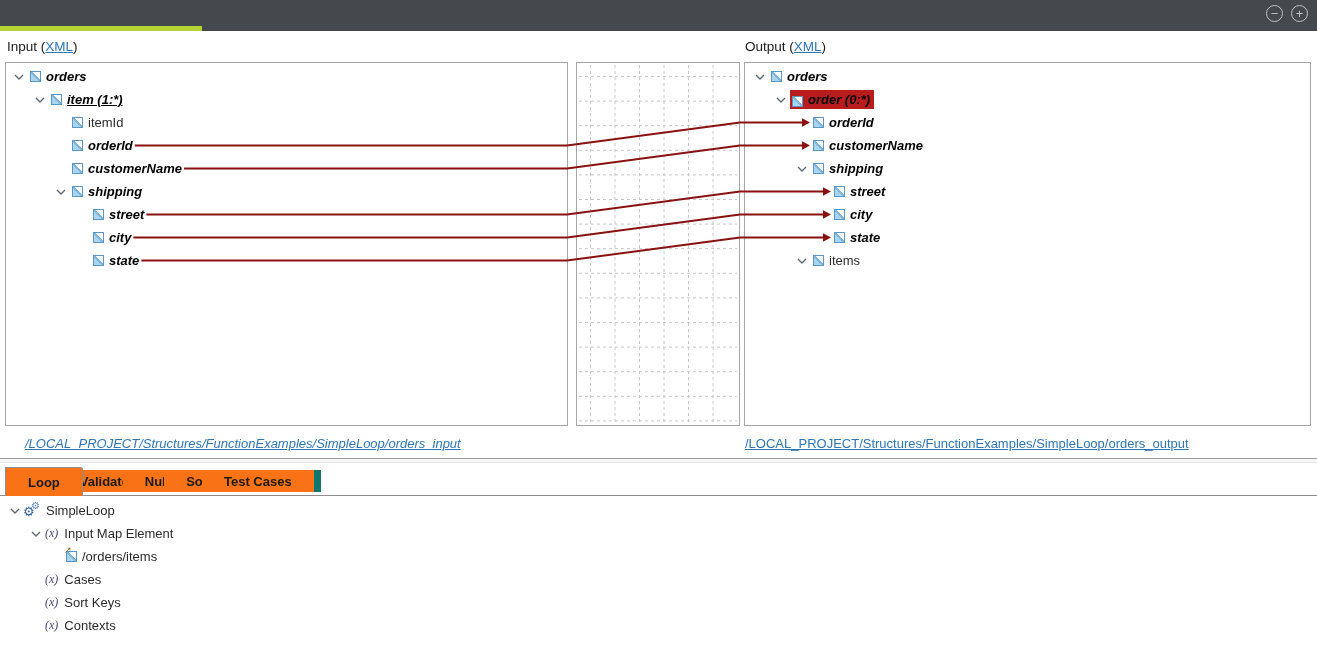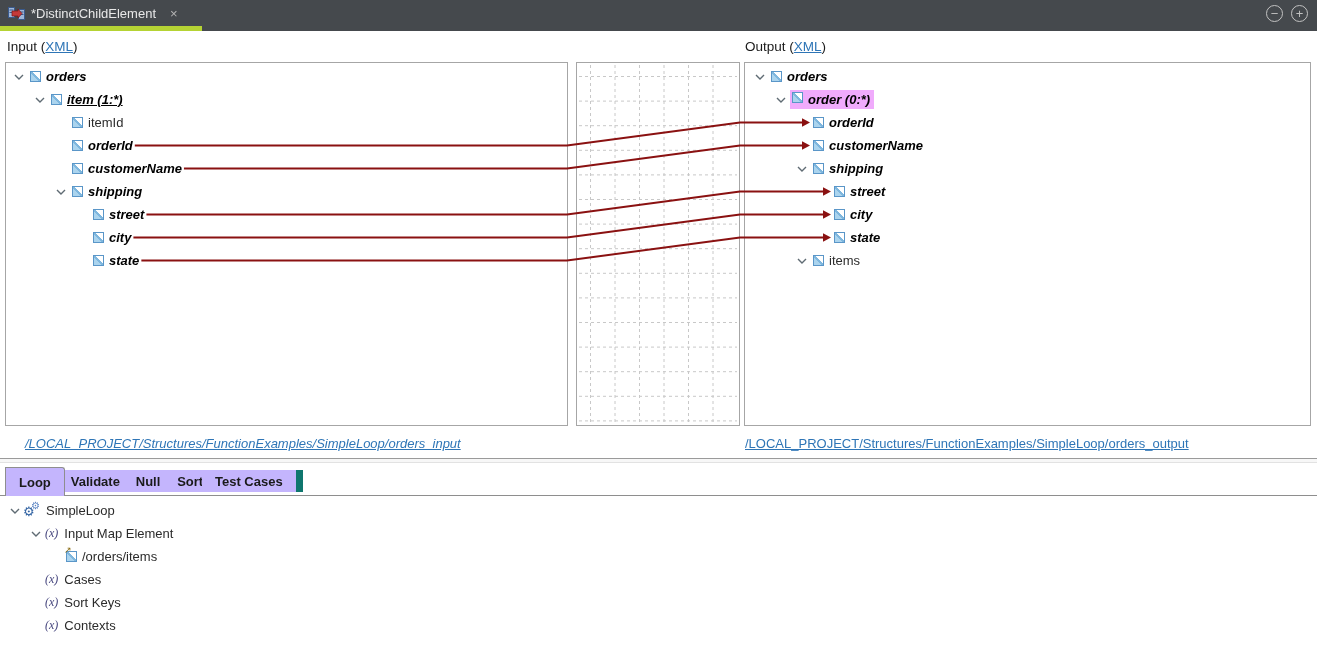--- a/index.html
+++ b/index.html
@@ -37,21 +37,21 @@
 
   
   .tree { padding-top:2px; }
   .trow { height:23px; display:flex; align-items:center; white-space:nowrap; cursor:default; }
   .chev { width:18px; display:inline-flex; justify-content:center; align-items:center; flex:none; }
   .el-icon { width:11px; height:11px; flex:none; margin-right:5px;
              border:1px solid #5a96c8;
              background:linear-gradient(45deg,#abd4ee 0 44%,#7fb7de 44% 56%,#ffffff 56% 100%); }
   .tlabel { font-size:13px; color:#2b2b2b; }
   .mapped > .tlabel, .mapped.tlabel { font-weight:700; font-style:italic; color:#000; }
-  .selwrap { display:inline-flex; align-items:flex-start; background:#f0abfc; padding:2px 4px 2px 2px; }
+  .selwrap { display:inline-flex; align-items:flex-end; background:#b91c1c; padding:2px 4px 2px 2px; }
   .nodewrap { display:inline-flex; align-items:center; padding:2px 4px 2px 2px; }
 
   
   .fx-icon { font-family:"Liberation Serif", serif; font-style:italic; font-size:12px;
              color:#46467e; margin-right:6px; flex:none; }
   .gears-icon { position:relative; width:17px; height:16px; margin-right:5px; flex:none; }
   .gears-icon .g1 { position:absolute; left:-1px; top:1px; font-size:13px; color:#3465a4; }
   .gears-icon .g2 { position:absolute; left:7px; top:-3px; font-size:10px; color:#5c85c4; }
   .elref { position:relative; }
   .elref .ref-arrow { position:absolute; left:-3px; top:-7px; font-size:9px; color:#8a6d14; }
@@ -62,47 +62,34 @@
   #output-path { left:745px; }
 
   
   .sash { position:absolute; left:0; top:458px; width:1317px; height:5px;
           border-top:1px solid #9a9a9a; border-bottom:1px solid #e2e2e2; background:#f7f7f7; }
 
   
   #btabs { position:absolute; left:0; top:467px; width:1317px; height:29px; }
   #btabs .line { position:absolute; left:0; bottom:0; width:1317px; height:1px; background:#8e8e8e; }
   .btab { position:absolute; top:0; height:29px; display:inline-flex; align-items:center;
-          padding:0 13px; font-size:13px; color:#1a1a1a; background:#c4b5fd; cursor:pointer; }
+          padding:0 22px; font-size:13px; color:#1a1a1a; background:#f97316; cursor:pointer; }
   .btab.active { font-weight:700; border:1px solid #8e8e8e; border-bottom:none;
                  border-top-right-radius:3px; z-index:2; height:29px; }
   .btab:not(.active) { border-right:7px solid #0f766e; height:22px; top:3px;font-weight:bold; }
 
   #bottom-tree { position:absolute; left:2px; top:497px; }
 
   
   #conn-svg { position:absolute; left:0; top:0; pointer-events:none; }
 </style>
 </head>
 <body>
 
 <div class="tabbar">
-  <div class="etab">
-    <svg width="17" height="15" viewBox="0 0 17 15">
-      <rect x="0.5" y="1.5" width="6" height="10" fill="#9fb6d8" stroke="#3a5a8c"></rect>
-      <line x1="1.5" y1="4" x2="5.5" y2="4" stroke="#3a5a8c" stroke-width="1"></line>
-      <line x1="1.5" y1="6.5" x2="5.5" y2="6.5" stroke="#3a5a8c" stroke-width="1"></line>
-      <rect x="10.5" y="3.5" width="6" height="10" fill="#9fb6d8" stroke="#3a5a8c"></rect>
-      <line x1="11.5" y1="6" x2="15.5" y2="6" stroke="#3a5a8c" stroke-width="1"></line>
-      <line x1="11.5" y1="8.5" x2="15.5" y2="8.5" stroke="#3a5a8c" stroke-width="1"></line>
-      <polygon points="4,5 10,5 10,3 14,7.5 10,12 10,10 4,10" fill="#c43a3a" stroke="#7d1616" stroke-width="0.7"></polygon>
-    </svg>
-    <span class="etab-title">*DistinctChildElement</span>
-    <span class="etab-close">×</span>
-  </div>
   <div class="etab-underline"></div>
   <div class="winctrl" id="ctrl-min">−</div>
   <div class="winctrl" id="ctrl-max">+</div>
 </div>
 
 <div class="sec-header" id="input-header"><span>Input (</span><a class="lnk">XML</a><span>)</span></div>
 <div class="sec-header" id="output-header"><span>Output (</span><a class="lnk">XML</a><span>)</span></div>
 
 <div class="panel" id="input-panel">
   <div class="tree" id="input-tree">

